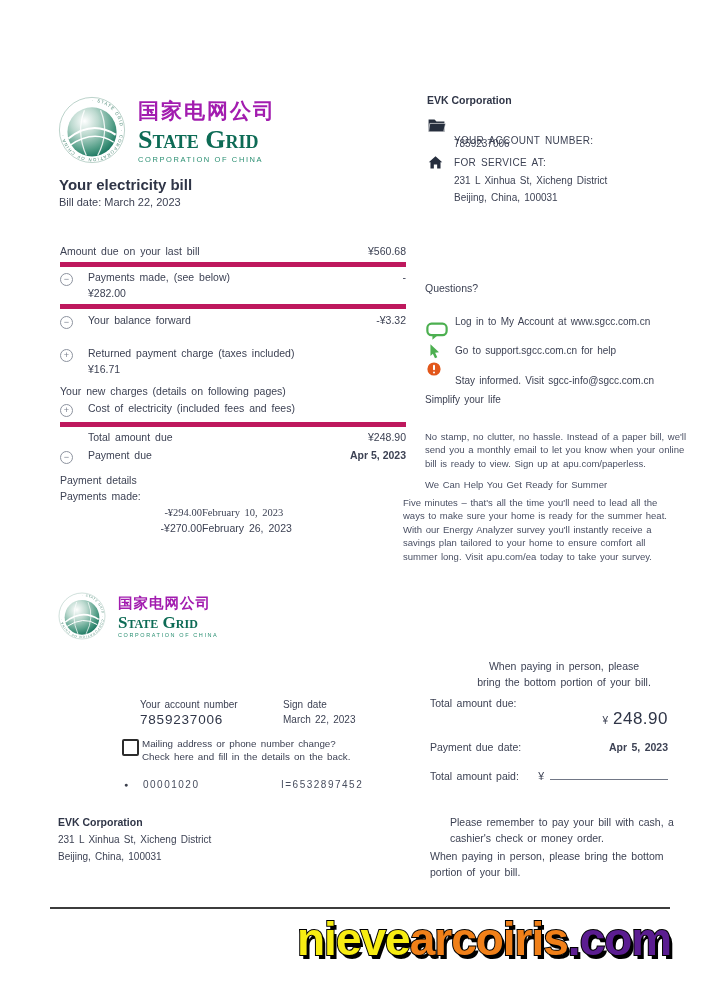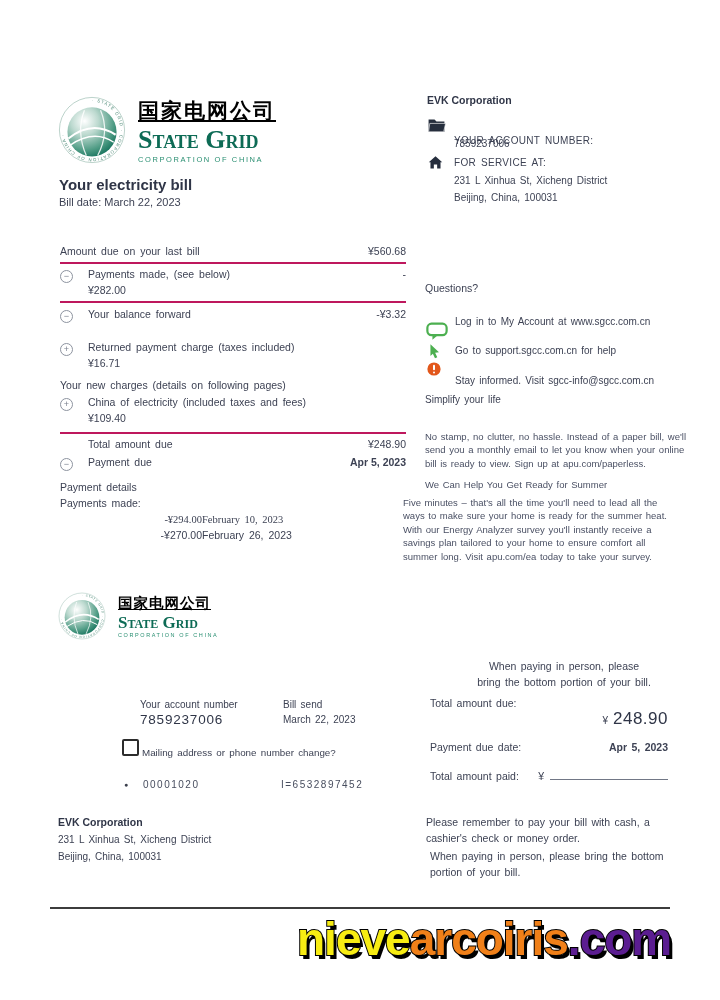--- a/index.html
+++ b/index.html
@@ -2,21 +2,21 @@
 <html><head>
 <meta charset="utf-8">
 <style>
   html,body{margin:0;padding:0;background:#fff;}
   .page{position:relative;width:720px;height:1000px;background:#ffffff;overflow:hidden;
         font-family:"Liberation Sans",sans-serif;color:#3d4254;}
   .abs{position:absolute;}
 
   
   .logo{display:flex;align-items:center;gap:12px;}
-  .logo-cn{font-weight:bold;color:#000000;font-family:"DejaVu Sans",sans-serif;letter-spacing:2px;text-decoration:underline;}
+  .logo-cn{font-weight:bold;color:#a21caf;font-family:"DejaVu Sans",sans-serif;letter-spacing:2px;}
   .logo-en{font-family:"Liberation Serif",serif;font-variant:small-caps;font-weight:bold;color:#0d6b55;line-height:1;}
   .logo-sub{color:#2a8f72;letter-spacing:1.6px;}
   .logo.lg .logo-cn{font-size:21px;}
   .logo.lg .logo-en{font-size:26px;margin-top:2px;}
   .logo.lg .logo-sub{font-size:7.5px;margin-top:2px;}
   .logo.sm .logo-cn{font-size:14.5px;letter-spacing:1px;}
   .logo.sm .logo-en{font-size:17px;margin-top:1px;}
   .logo.sm .logo-sub{font-size:5.5px;margin-top:1px;}
 
   .bill-title{font-size:15px;font-weight:bold;color:#2f3547;}
@@ -24,21 +24,21 @@
 
   
   .acct-company{font-size:10.5px;font-weight:bold;color:#2f3547;}
   .cap-label{font-size:10px;letter-spacing:.3px;word-spacing:2px;color:#3d4254;}
   .plain-line{font-size:10px;word-spacing:1.5px;color:#3d4254;}
 
   
   .summary{position:absolute;left:60px;top:243px;width:346px;font-size:10.5px;}
   .sum-title{font-size:12.5px;font-weight:bold;color:#333a4c;margin-bottom:7px;word-spacing:1px;}
   .sgroup{padding:2px 0;}
-  .bline{border-bottom:2px solid #be185d;}
+  .bline{border-bottom:5px solid #be185d;}
   .srow{display:flex;align-items:flex-start;}
   .ic-col{width:28px;flex:0 0 28px;padding-top:1px;}
   .lbl{word-spacing:2px;}
   .val{margin-left:auto;white-space:nowrap;text-align:right;}
   .val.bold{font-weight:bold;}
   .sub-amt{margin-left:28px;padding:1px 0 3px 0;}
   .circle-ic{display:inline-flex;align-items:center;justify-content:center;width:11px;height:11px;
              border:1.2px solid #8d939f;border-radius:50%;font-size:9px;line-height:1;color:#7c8290;}
   .plainrow{padding:5px 0 2px 0;word-spacing:2px;}
   .pd-title{padding-top:8px;word-spacing:2px;}
@@ -161,23 +161,22 @@
         <span class="lbl">Returned payment charge (taxes included)</span>
       </div>
       <div class="sub-amt">¥16.71</div>
     </div>
 
     <div class="plainrow">Your new charges (details on following pages)</div>
 
     <div class="sgroup bline" style="padding-top:3px;padding-bottom:5px;">
       <div class="srow">
         <span class="ic-col"><span class="circle-ic">+</span></span>
-        <span class="lbl">China of electricity (included taxes and fees)</span>
-      </div>
-      <div class="sub-amt">¥109.40</div>
+        <span class="lbl">Cost of electricity (included fees and fees)</span>
+      </div>
     </div>
 
     <div class="sgroup" style="padding-top:4px;">
       <div class="srow">
         <span class="ic-col"></span>
         <span class="lbl">Total amount due</span>
         <span class="val">¥248.90</span>
       </div>
     </div>
 
@@ -270,38 +269,39 @@
     <span>Payment due date:</span>
     <span class="rv" style="font-weight:bold;">Apr 5, 2023</span>
   </div>
 
   <div class="stub-row" style="top:768px;">
     <span>Total amount paid:</span>
     <span class="rv"><span>¥</span><span class="pay-line"></span></span>
   </div>
 
   <div class="abs acct-label" style="left:140px;top:699px;">Your account number</div>
-  <div class="abs acct-label" style="left:283px;top:699px;">Bill send</div>
+  <div class="abs acct-label" style="left:283px;top:699px;">Sign date</div>
   <div class="abs acct-num" style="left:140px;top:712px;">7859237006</div>
   <div class="abs acct-label" style="left:283px;top:714px;">March 22, 2023</div>
 
   <span class="cbx" style="left:122px;top:739px;"></span>
-  <div class="abs cbx-text" style="left:142px;top:737px;width:250px;margin-top:9px;">
+  <div class="abs cbx-text" style="left:142px;top:737px;width:250px;">
     <div>Mailing address or phone number change?</div>
+    <div>Check here and fill in the details on the back.</div>
   </div>
 
   <span class="abs code-dot" style="left:124px;top:781px;">●</span>
   <div class="abs code-text" style="left:143px;top:779px;">00001020</div>
   <div class="abs code-text" style="left:281px;top:779px;">I=6532897452</div>
 
   <div class="abs addr-company" style="left:58px;top:816px;">EVK Corporation</div>
   <div class="abs plain-line" style="left:58px;top:834px;">231 L Xinhua St, Xicheng District</div>
   <div class="abs plain-line" style="left:58px;top:851px;">Beijing, China, 100031</div>
 
-  <div class="abs reminder" style="left:426px;top:815px;width:264px;">Please remember to pay your bill with cash, a cashier's check or money order.</div>
+  <div class="abs reminder" style="left:450px;top:815px;width:264px;">Please remember to pay your bill with cash, a cashier's check or money order.</div>
   <div class="abs reminder" style="left:430px;top:849px;width:264px;">When paying in person, please bring the bottom portion of your bill.</div>
 
   <div class="divider"></div>
 
   <div class="wm">
     <span class="wm-y">nieve</span><span class="wm-o">arcoiris</span><span class="wm-p">.com</span>
   </div>
 
 </div>
 

